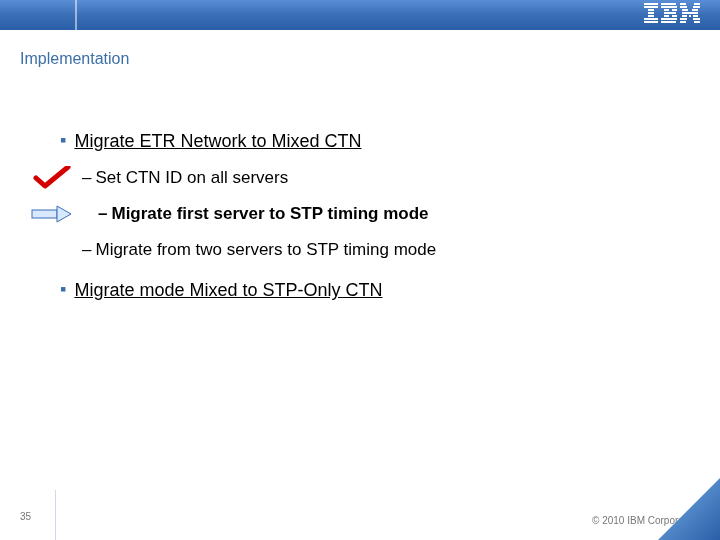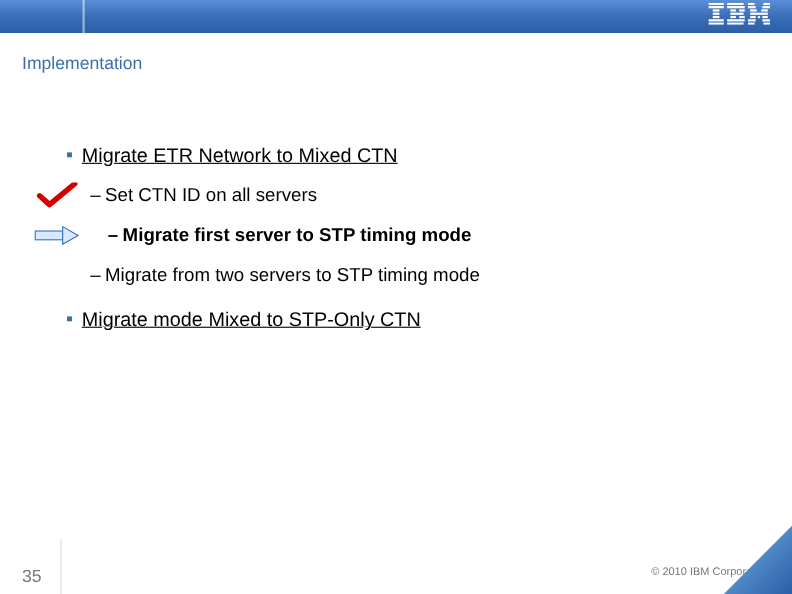--- a/index.html
+++ b/index.html
@@ -87,22 +87,22 @@
   .sub-text .dash {
     margin-right: 4px;
   }
   .bold { font-weight: bold; margin-left: 24px; }
   .second-main {
     margin-top: 16px;
   }
   .page-number {
     position: absolute;
     left: 20px;
-    bottom: 6px;
-    font-size: 16px;
+    bottom: 18px;
+    font-size: 10px;
     color: #777;
   }
   .copyright {
     position: absolute;
     right: 20px;
     bottom: 14px;
     font-size: 10px;
     color: #777;
   }
   .left-border {

